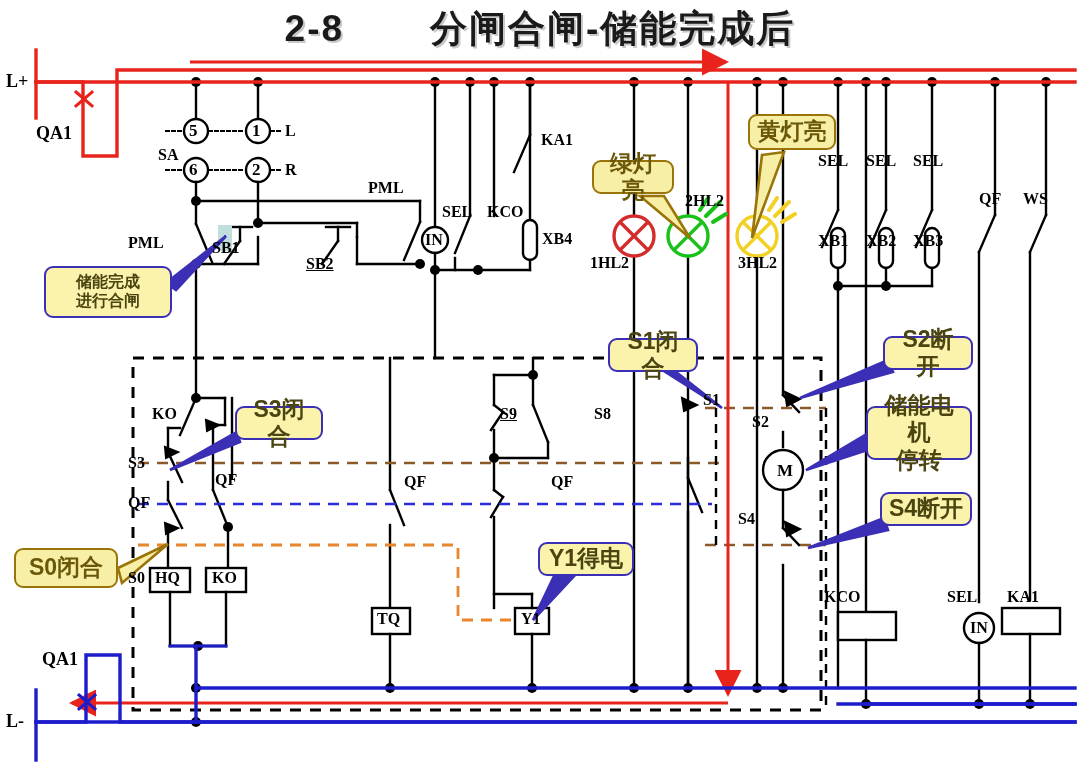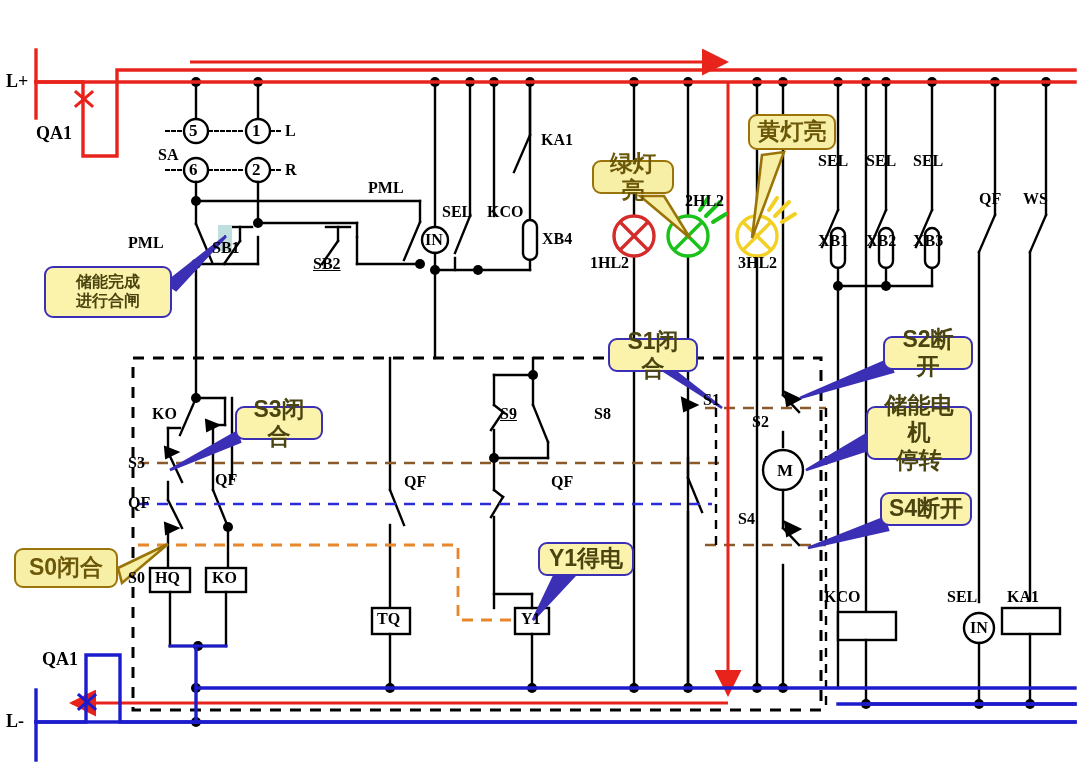--- a/index.html
+++ b/index.html
@@ -28,20 +28,21 @@
     text-align:center;line-height:1.18;padding:2px 6px;white-space:pre-line;
   }
   .callout.gold{border-color:#9a7408;color:#6b5708;background:#f7efa6;}
   .callout.s16{font-size:16px;}
 </style>
 </head>
 <body>
 
 <div id="root">
 
+  <div class="title" style="top:4px;">2-8       分闸合闸-储能完成后</div>
 
   <svg class="layer">
     <defs>
       <marker id="arrRed" markerWidth="9" markerHeight="9" refX="8" refY="4.5" orient="auto">
         <path d="M0,0 L9,4.5 L0,9 z" fill="#e8231c"></path>
       </marker>
       <marker id="arrRedDown" markerWidth="9" markerHeight="9" refX="8" refY="4.5" orient="auto">
         <path d="M0,0 L9,4.5 L0,9 z" fill="#e8231c"></path>
       </marker>
       <marker id="blkArr" markerWidth="8" markerHeight="8" refX="7" refY="4" orient="auto">
@@ -397,21 +398,21 @@
   <div class="lbl s17" style="left:252px;top:122px;">1</div>
   <div class="lbl s17" style="left:189px;top:161px;">6</div>
   <div class="lbl s17" style="left:252px;top:161px;">2</div>
   <div class="lbl s16" style="left:285px;top:123px;">L</div>
   <div class="lbl s16" style="left:285px;top:162px;">R</div>
   <div class="lbl s16" style="left:158px;top:147px;">SA</div>
 
   <div class="lbl s16" style="left:128px;top:235px;">PML</div>
   <div class="lbl s16" style="left:368px;top:180px;">PML</div>
   <div class="lbl s16" style="left:212px;top:240px;">SB1</div>
-  <div class="lbl s16" style="left:313px;top:256px;text-decoration:underline;">SB2</div>
+  <div class="lbl s16" style="left:306px;top:256px;text-decoration:underline;">SB2</div>
   <div class="lbl s16" style="left:442px;top:204px;">SEL</div>
   <div class="lbl s16" style="left:487px;top:204px;">KCO</div>
   <div class="lbl s16" style="left:425px;top:232px;">IN</div>
   <div class="lbl s16" style="left:542px;top:231px;">XB4</div>
   <div class="lbl s16" style="left:541px;top:132px;">KA1</div>
 
   <div class="lbl s16" style="left:590px;top:255px;">1HL2</div>
   <div class="lbl s16" style="left:685px;top:193px;">2HL2</div>
   <div class="lbl s16" style="left:738px;top:255px;">3HL2</div>
 

